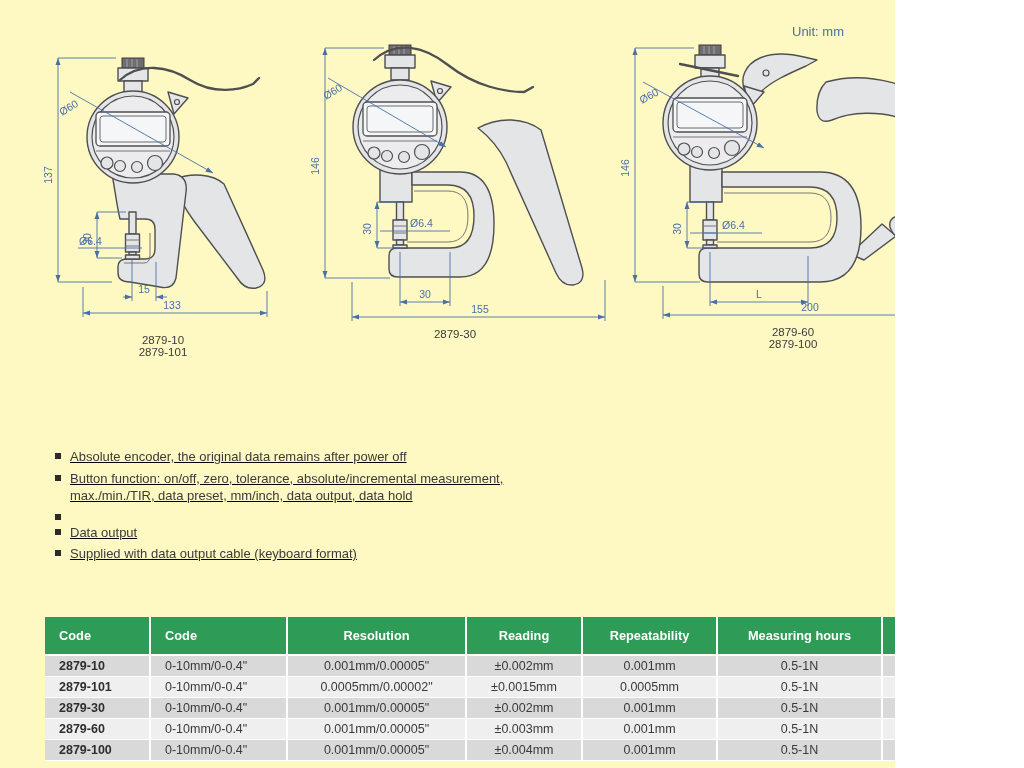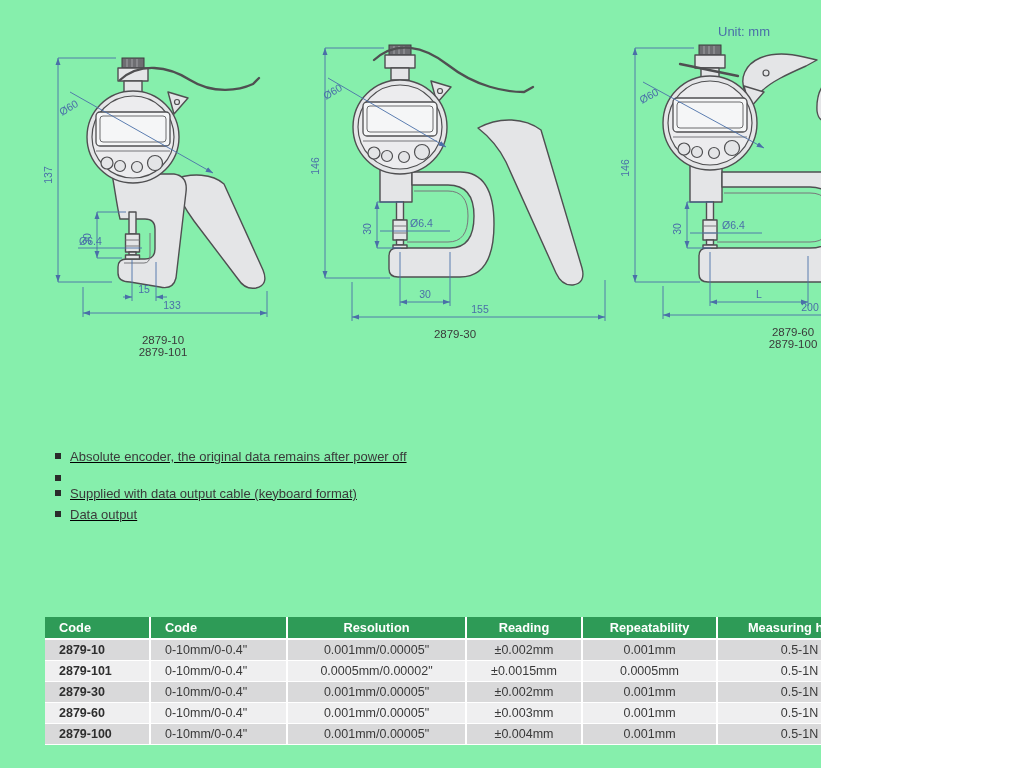--- a/index.html
+++ b/index.html
@@ -1,17 +1,17 @@
 <!DOCTYPE html>
 <html><head>
 <meta charset="utf-8">
 <style>
   html,body { margin:0; padding:0; background:#ffffff; }
   #page {
-    position:relative; width:821px; height:768px; background:#86efac;
+    position:relative; width:895px; height:768px; background:#fef9c3;
     font-family:"Liberation Sans", sans-serif; overflow:hidden;
   }
   
   .diag { position:absolute; }
   #diag1 { left:20px;  top:40px; }
   #diag2 { left:310px; top:30px; }
   #diag3 { left:620px; top:30px; }
   .unit-label {
     position:absolute; top:24px; right:51px;
     font-size:13px; color:#4a6fa8;
@@ -32,21 +32,21 @@
   .features { position:absolute; left:55px; top:448px; width:560px;text-decoration:underline; }
   .feat { display:flex; margin-bottom:4px; }
   .feat .sq { width:6px; height:6px; background:#2b2b2b; margin:5px 9px 0 0; flex:none; }
   .feat .ftxt { font-size:13px; line-height:17.5px; color:#3a3a3a; white-space:pre-line; }
   
   .spec-wrap { position:absolute; left:45px; top:617px; }
   table.spec { border-collapse:collapse; table-layout:fixed; width:938px;
                font-size:12.5px; color:#3a3a3a; }
   table.spec th {
     background:#2e9b57; color:#ffffff; font-weight:bold; font-size:12.8px;
-    height:21px; padding:0; text-align:center;
+    height:21px; padding:8px; text-align:center;
     border-right:2px solid #ffffff; border-bottom:2px solid #ffffff;
   }
   table.spec td {
     height:20px; padding:0; text-align:center;
     border-right:2px solid #ffffff; border-bottom:1.5px solid #ffffff;
   }
   table.spec th.al, table.spec td.al { text-align:left; padding-left:14px; }
   table.spec td.code { font-weight:bold; color:#2e2e2e; }
   tr.ra td { background:#d9d9da; }
   tr.rb td { background:#efeff0; }
@@ -268,28 +268,33 @@
     <text class="mdl" x="173" y="318">2879-100</text>
   </svg>
 
   <div class="features">
     <div class="feat">
       <span class="sq"></span>
       <span class="ftxt">Absolute encoder, the original data remains after power off</span>
     </div>
     <div class="feat">
       <span class="sq"></span>
+      <span class="ftxt">Button function: on/off, zero, tolerance, absolute/incremental measurement,
+max./min./TIR, data preset, mm/inch, data output, data hold</span>
+    </div>
+    <div class="feat">
+      <span class="sq"></span>
+    </div>
+    <div class="feat">
+      <span class="sq"></span>
+      <span class="ftxt">Data output</span>
     </div>
     <div class="feat">
       <span class="sq"></span>
       <span class="ftxt">Supplied with data output cable (keyboard format)</span>
-    </div>
-    <div class="feat">
-      <span class="sq"></span>
-      <span class="ftxt">Data output</span>
     </div>
   </div>
 
   <div class="spec-wrap">
     <table class="spec">
       <colgroup>
         <col style="width:105px">
           <col style="width:137px">
           <col style="width:179px">
         <col style="width:116px">

